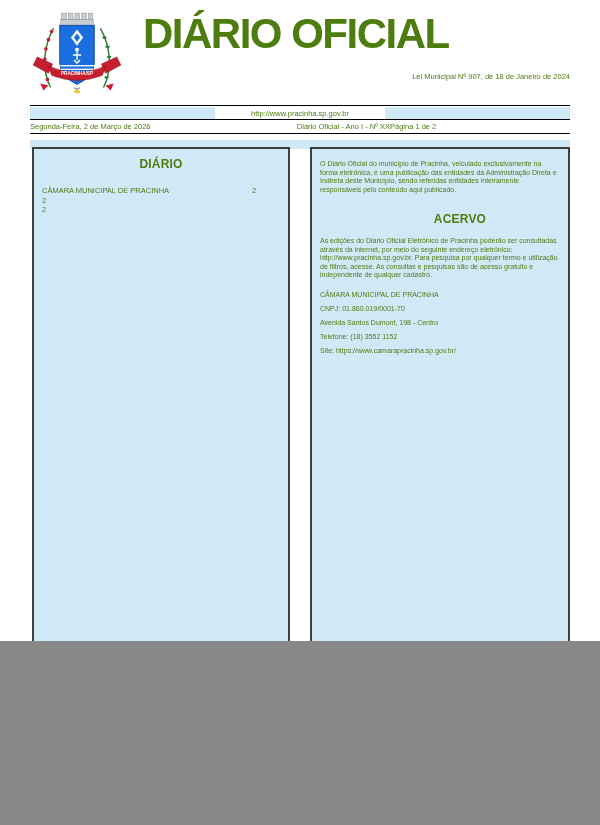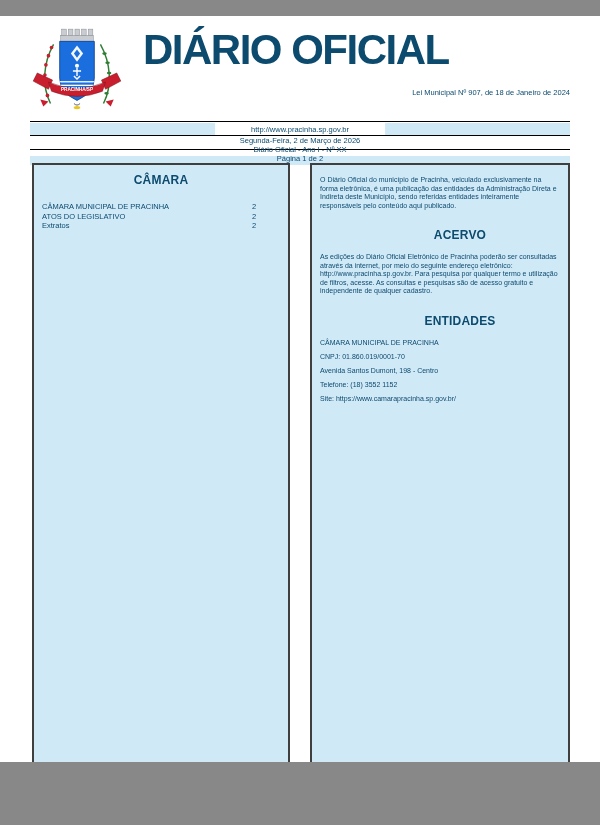--- a/index.html
+++ b/index.html
@@ -1,42 +1,42 @@
 <!DOCTYPE html>
 <html><head>
 <meta charset="utf-8">
 <style>
   html,body { margin:0; padding:0; background:#888; }
   .page {
-    position:relative; width:600px; height:746px; background:#ffffff;
-    font-family:"Liberation Sans","DejaVu Sans",sans-serif; color:#0c4a6e;
-    margin:16px auto; overflow:hidden;
+    position:relative; width:600px; height:641px; background:#ffffff;
+    font-family:"Liberation Sans","DejaVu Sans",sans-serif; color:#4d7c0f;
+    margin:0 auto; overflow:hidden;
   }
   
   .logo { position:absolute; left:26px; top:6px; width:102px; height:106px; }
   .title-block { position:absolute; left:143px; top:12px; width:440px; }
   .gazette-title { font-size:42px; font-weight:bold; letter-spacing:-1.5px; line-height:44px; margin:0; }
   .gazette-subtitle { font-size:23px; font-weight:normal; letter-spacing:0.2px; line-height:25px; margin:0; }
   .law-line { position:absolute; right:30px; top:72px; font-size:7.5px; }
 
   
   .infobar { position:absolute; left:30px; top:105px; width:540px; }
   .infobar-topline { height:0; border-top:1px solid #000; margin-bottom:1px; }
   .url-row { position:relative; height:12px; background:var(--lb); }
   .url-cell {
     position:absolute; left:50%; transform:translateX(-50%); top:0; height:12px;
     background:#fff; padding:0 36px; display:flex; align-items:center; font-size:7.5px; white-space:nowrap;
   }
   .meta-row {
     display:flex; align-items:center; height:13px;
-    border-top:1px solid #000; border-bottom:1px solid #000; font-size:7.5px; background:#fff;flex-direction:column;
+    border-top:1px solid #000; border-bottom:1px solid #000; font-size:7.5px; background:#fff;
   }
   .meta-left { flex:1; text-align:left; }
   .meta-center { flex:1; text-align:right; }
-  .meta-right { flex:1; text-align:center; }
+  .meta-right { flex:1; text-align:left; }
   .stripe { height:9px; background:var(--lb); margin-top:6px; }
 
   
   .columns { position:absolute; left:32px; top:147px; width:538px; height:625px; }
   .content-box {
     position:absolute; top:0; height:625px; box-sizing:border-box;
     background:var(--lb); border:2px solid #3f3f3f;
   }
   .box-left  { left:0; width:258px; }
   .box-right { left:278px; width:260px; }
@@ -138,44 +138,41 @@
       <div class="meta-left">Segunda-Feira, 2 de Março de 2026</div>
       <div class="meta-center">Diário Oficial - Ano I - Nº XX</div>
       <div class="meta-right">Página 1 de 2</div>
     </div>
     <div class="stripe" style="background:#d0e9f7;"></div>
   </div>
 
   <div class="columns">
 
     <div class="content-box box-left">
-      <div class="box-title">CÂMARA</div>
+      <div class="box-title">DIÁRIO</div>
       <div class="sumario-list">
         <div class="sumario-row">
           <span class="sumario-label">CÂMARA MUNICIPAL DE PRACINHA</span>
           <span class="sumario-page">2</span>
         </div>
         <div class="sumario-row">
-          <span class="sumario-label">ATOS DO LEGISLATIVO</span>
           <span class="sumario-page">2</span>
         </div>
         <div class="sumario-row">
-          <span class="sumario-label">Extratos</span>
           <span class="sumario-page">2</span>
         </div>
       </div>
     </div>
 
     <div class="content-box box-right">
       <div class="box-par">O Diário Oficial do município de Pracinha, veiculado exclusivamente na forma eletrônica, é uma publicação das entidades da Administração Direta e Indireta deste Município, sendo referidas entidades inteiramente responsáveis pelo conteúdo aqui publicado.</div>
 
       <div class="box-title mt">ACERVO</div>
       <div class="box-par">As edições do Diário Oficial Eletrônico de Pracinha poderão ser consultadas através da internet, por meio do seguinte endereço eletrônico: http://www.pracinha.sp.gov.br. Para pesquisa por qualquer termo e utilização de filtros, acesse. As consultas e pesquisas são de acesso gratuito e independente de qualquer cadastro.</div>
 
-      <div class="box-title mt">ENTIDADES</div>
       <div class="ent-line first">CÂMARA MUNICIPAL DE PRACINHA</div>
       <div class="ent-line">CNPJ: 01.860.019/0001-70</div>
       <div class="ent-line">Avenida Santos Dumont, 198 - Centro</div>
       <div class="ent-line">Telefone: (18) 3552 1152</div>
       <div class="ent-line">Site: https://www.camarapracinha.sp.gov.br/</div>
     </div>
 
   </div>
 
   <div class="footer-stripe" style="background:#d0e9f7;"></div>

